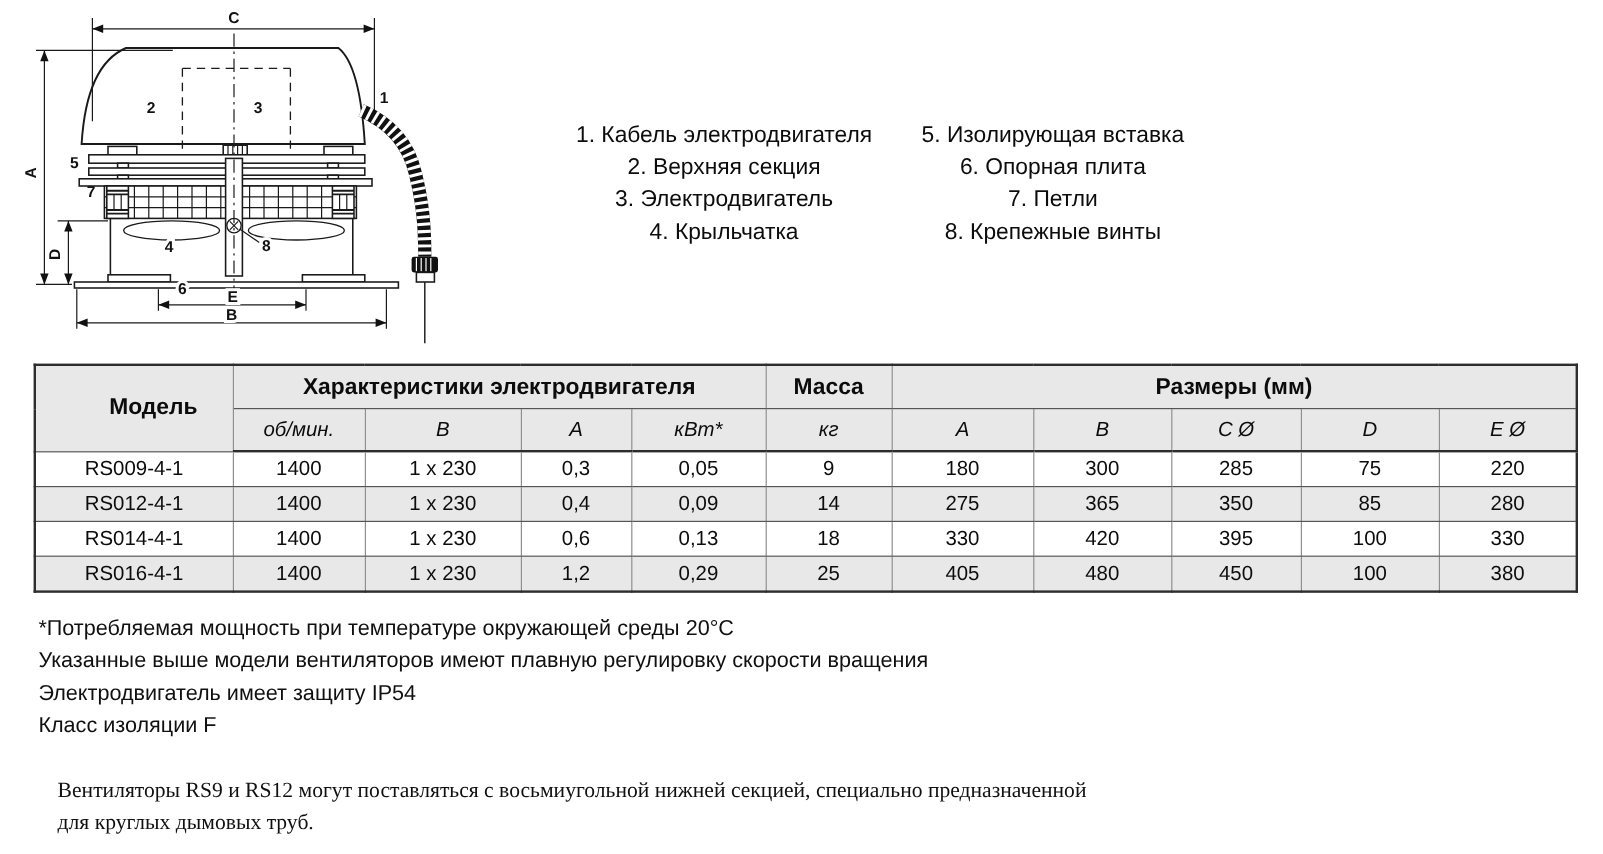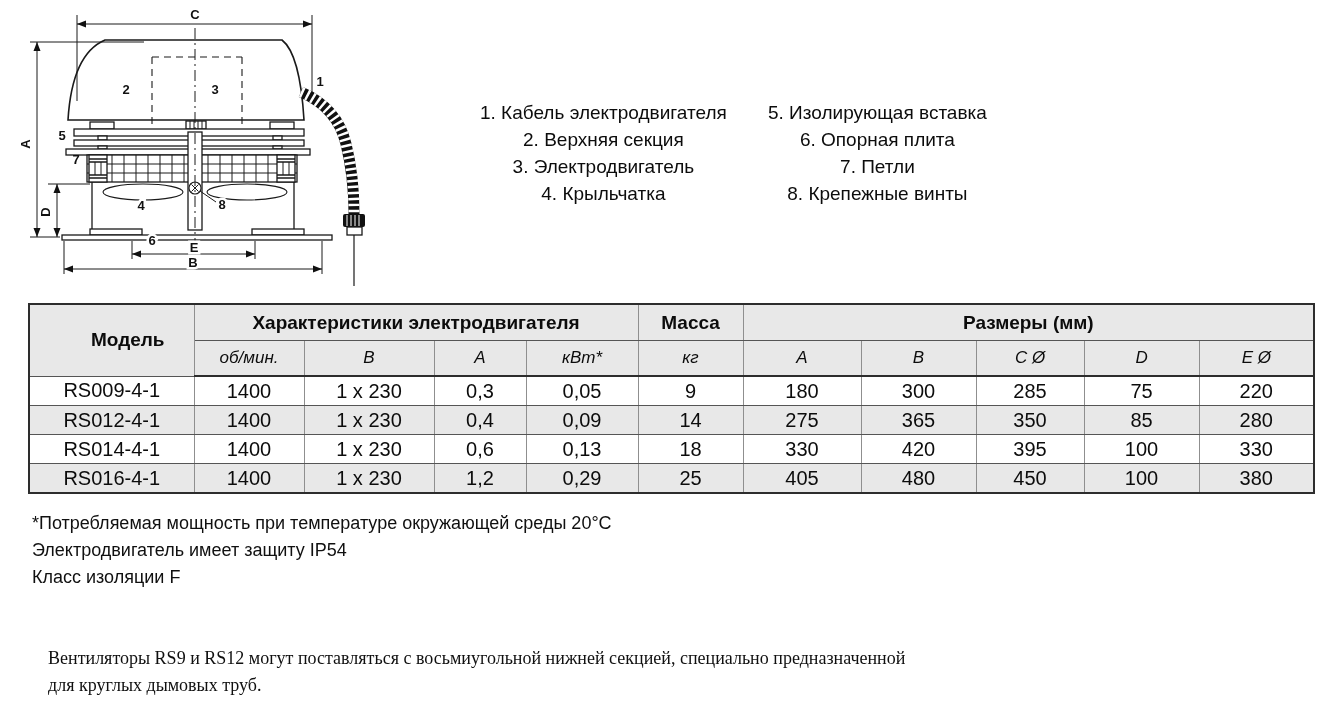--- a/index.html
+++ b/index.html
@@ -25,21 +25,21 @@
     border-left:1px solid #8f8f8f;border-right:1px solid #8f8f8f;
     border-top:1px solid #555;border-bottom:1px solid #555;
     text-align:center;vertical-align:middle;padding:0 4px;
     font-family:"Liberation Sans",sans-serif;color:#0c0c0c;
   }
   #spec-table thead th{background:#e8e8e8;}
   #spec-table tr.h1 th{height:35px;font-size:19px;font-weight:bold;}
   #spec-table tr.h2 th{height:34px;font-size:17px;font-weight:normal;}
   #spec-table thead tr.h2 th{border-bottom:2px solid #2d2d2d;font-style:italic;}
   #spec-table th.model-cell{font-size:19px;font-weight:bold;padding-left:36px;}
-  #spec-table tbody td{height:28px;font-size:20px;margin-top:40px;}
+  #spec-table tbody td{height:28px;font-size:17px;margin-top:40px;}
   #spec-table tbody tr:nth-child(even){background:#e8e8e8;}
   
   #footnotes{position:absolute;left:32px;top:510px;font-size:18px;line-height:27px;}
   #octagonal-note{position:absolute;left:48px;top:645px;font-size:18px;line-height:27px;font-family:Liberation Serif, serif;}
 </style>
 </head>
 <body>
 
 <div id="page">
 
@@ -245,20 +245,21 @@
         <td>480</td>
         <td>450</td>
         <td>100</td>
         <td>380</td>
       </tr>
     </tbody>
   </table>
 
   <div id="footnotes">
     <div>*Потребляемая мощность при температуре окружающей среды 20°С</div>
+    <div>Указанные выше модели вентиляторов имеют плавную регулировку скорости вращения</div>
     <div>Электродвигатель имеет защиту IP54</div>
     <div>Класс изоляции F</div>
   </div>
   <div id="octagonal-note">
     <div>Вентиляторы RS9 и RS12 могут поставляться с восьмиугольной нижней секцией, специально предназначенной</div>
     <div>для круглых дымовых труб.</div>
   </div>
 
 </div>
 

